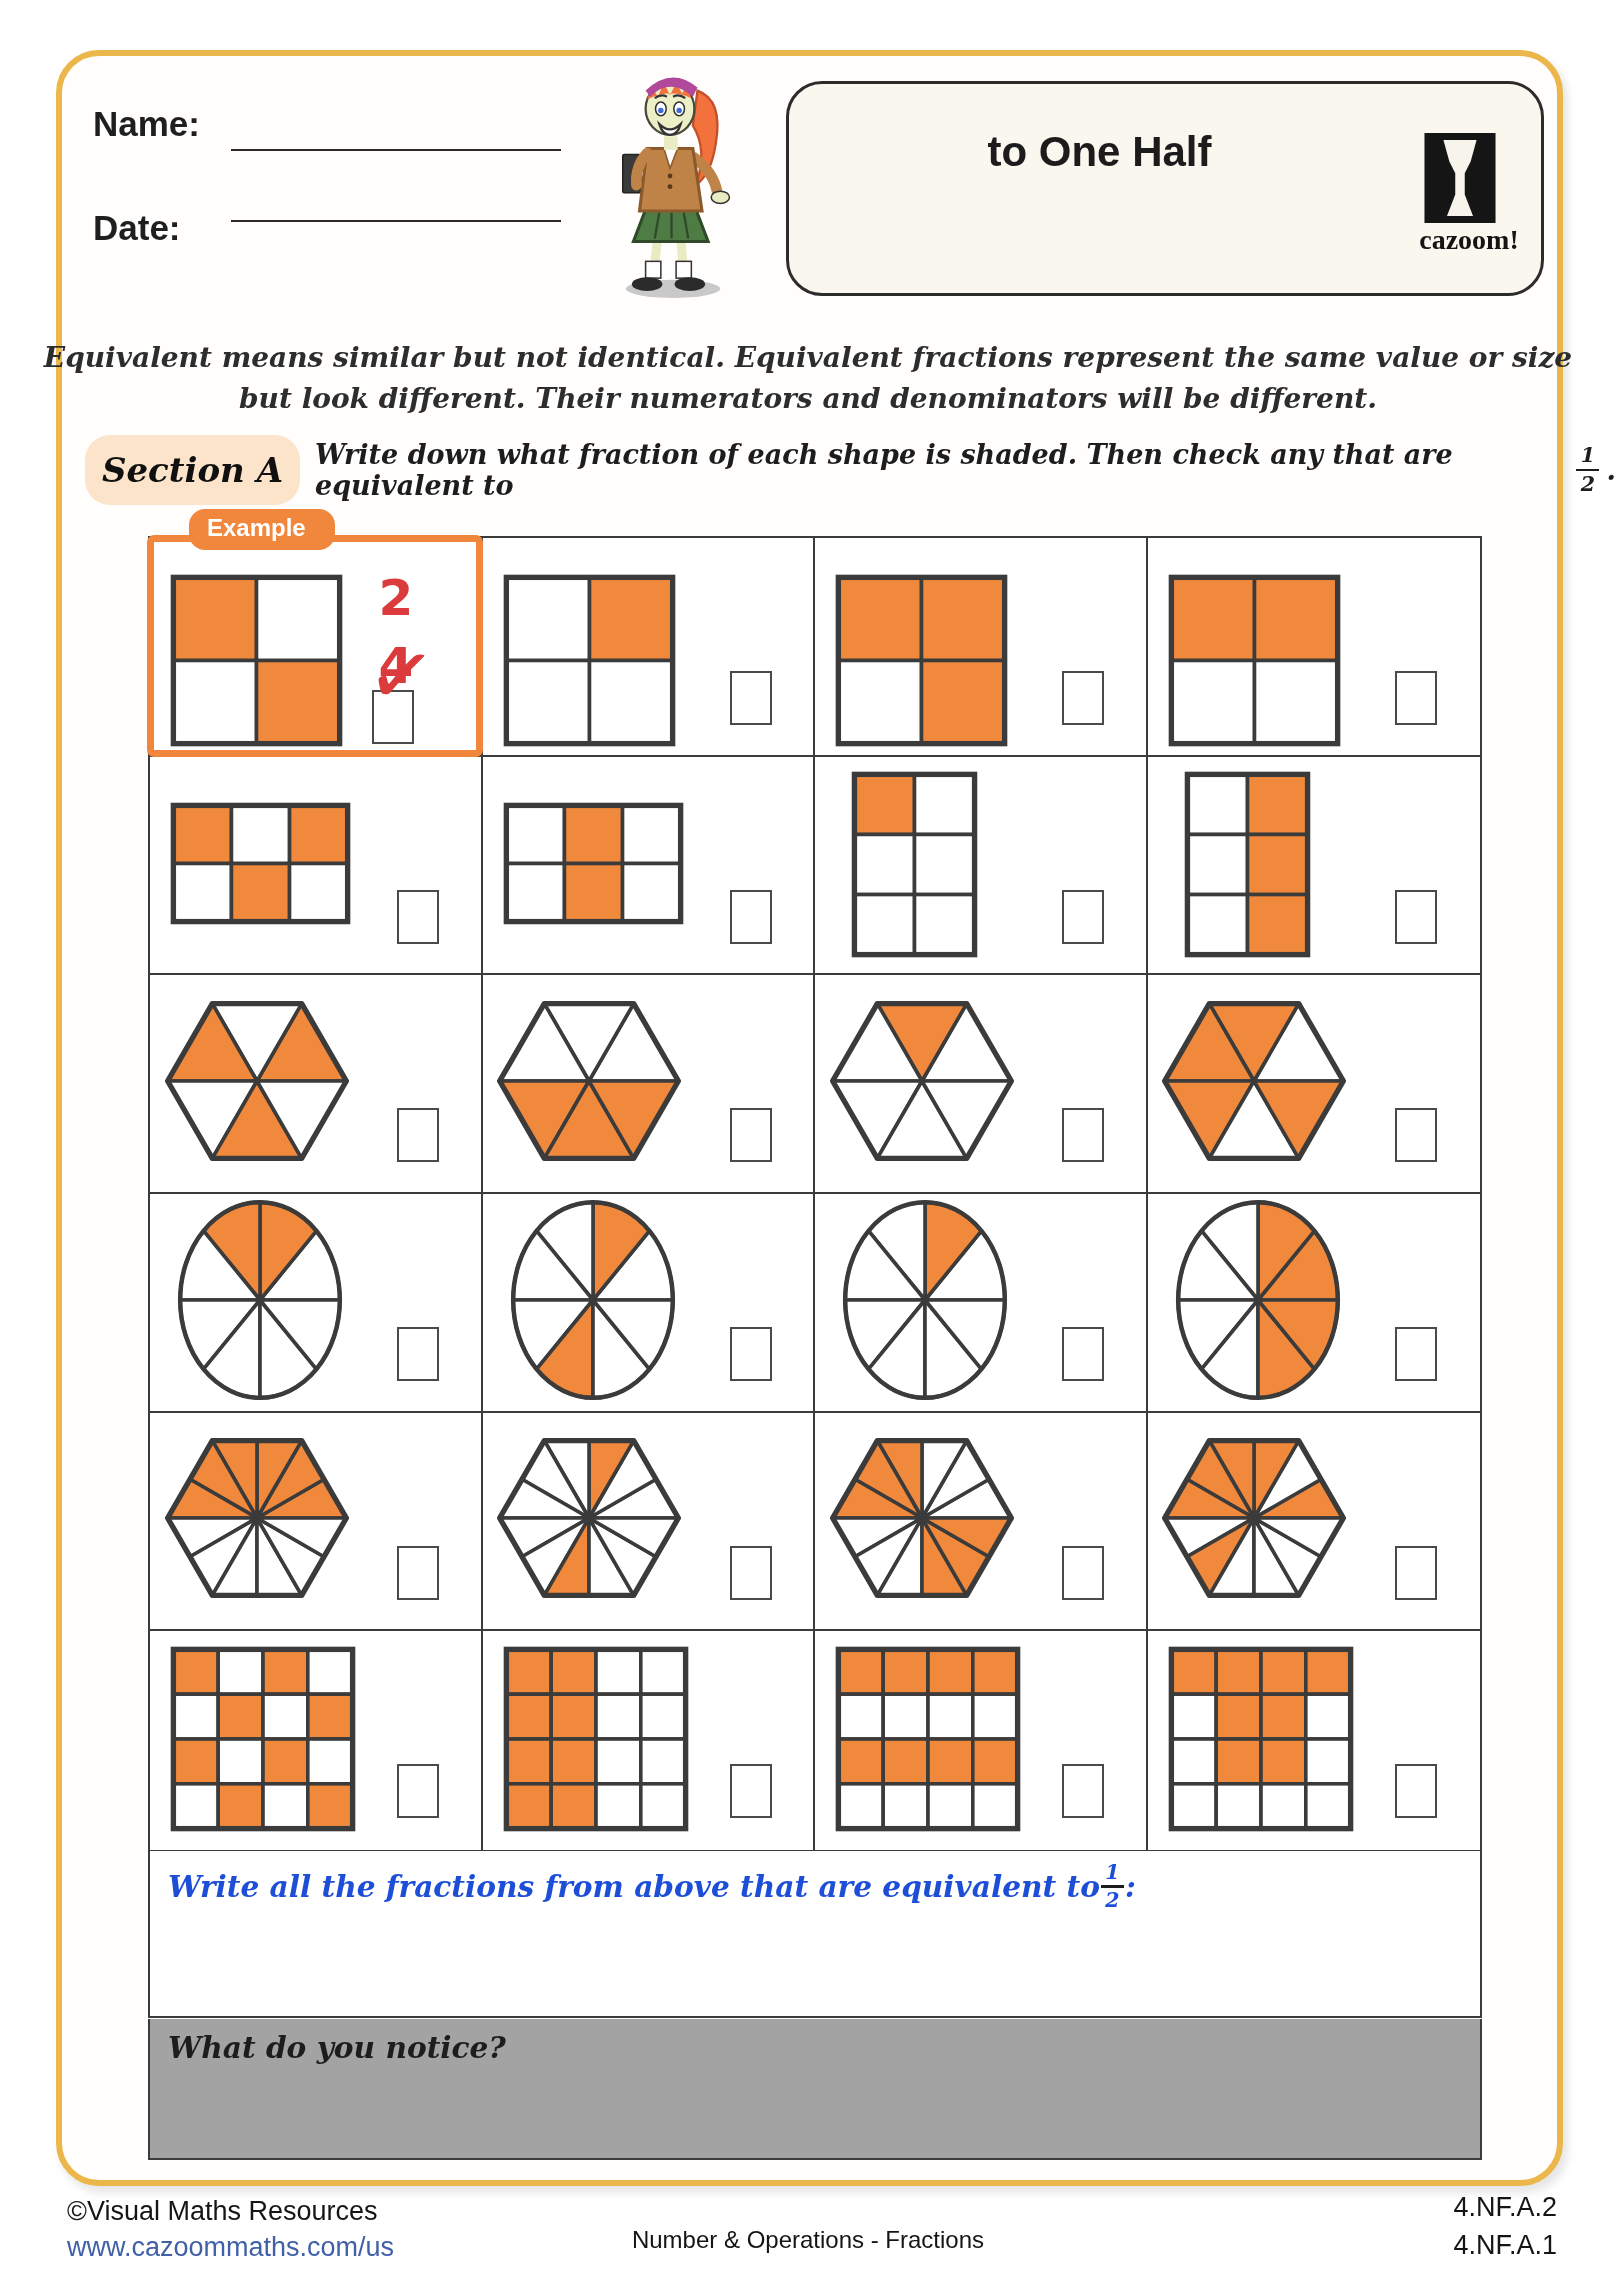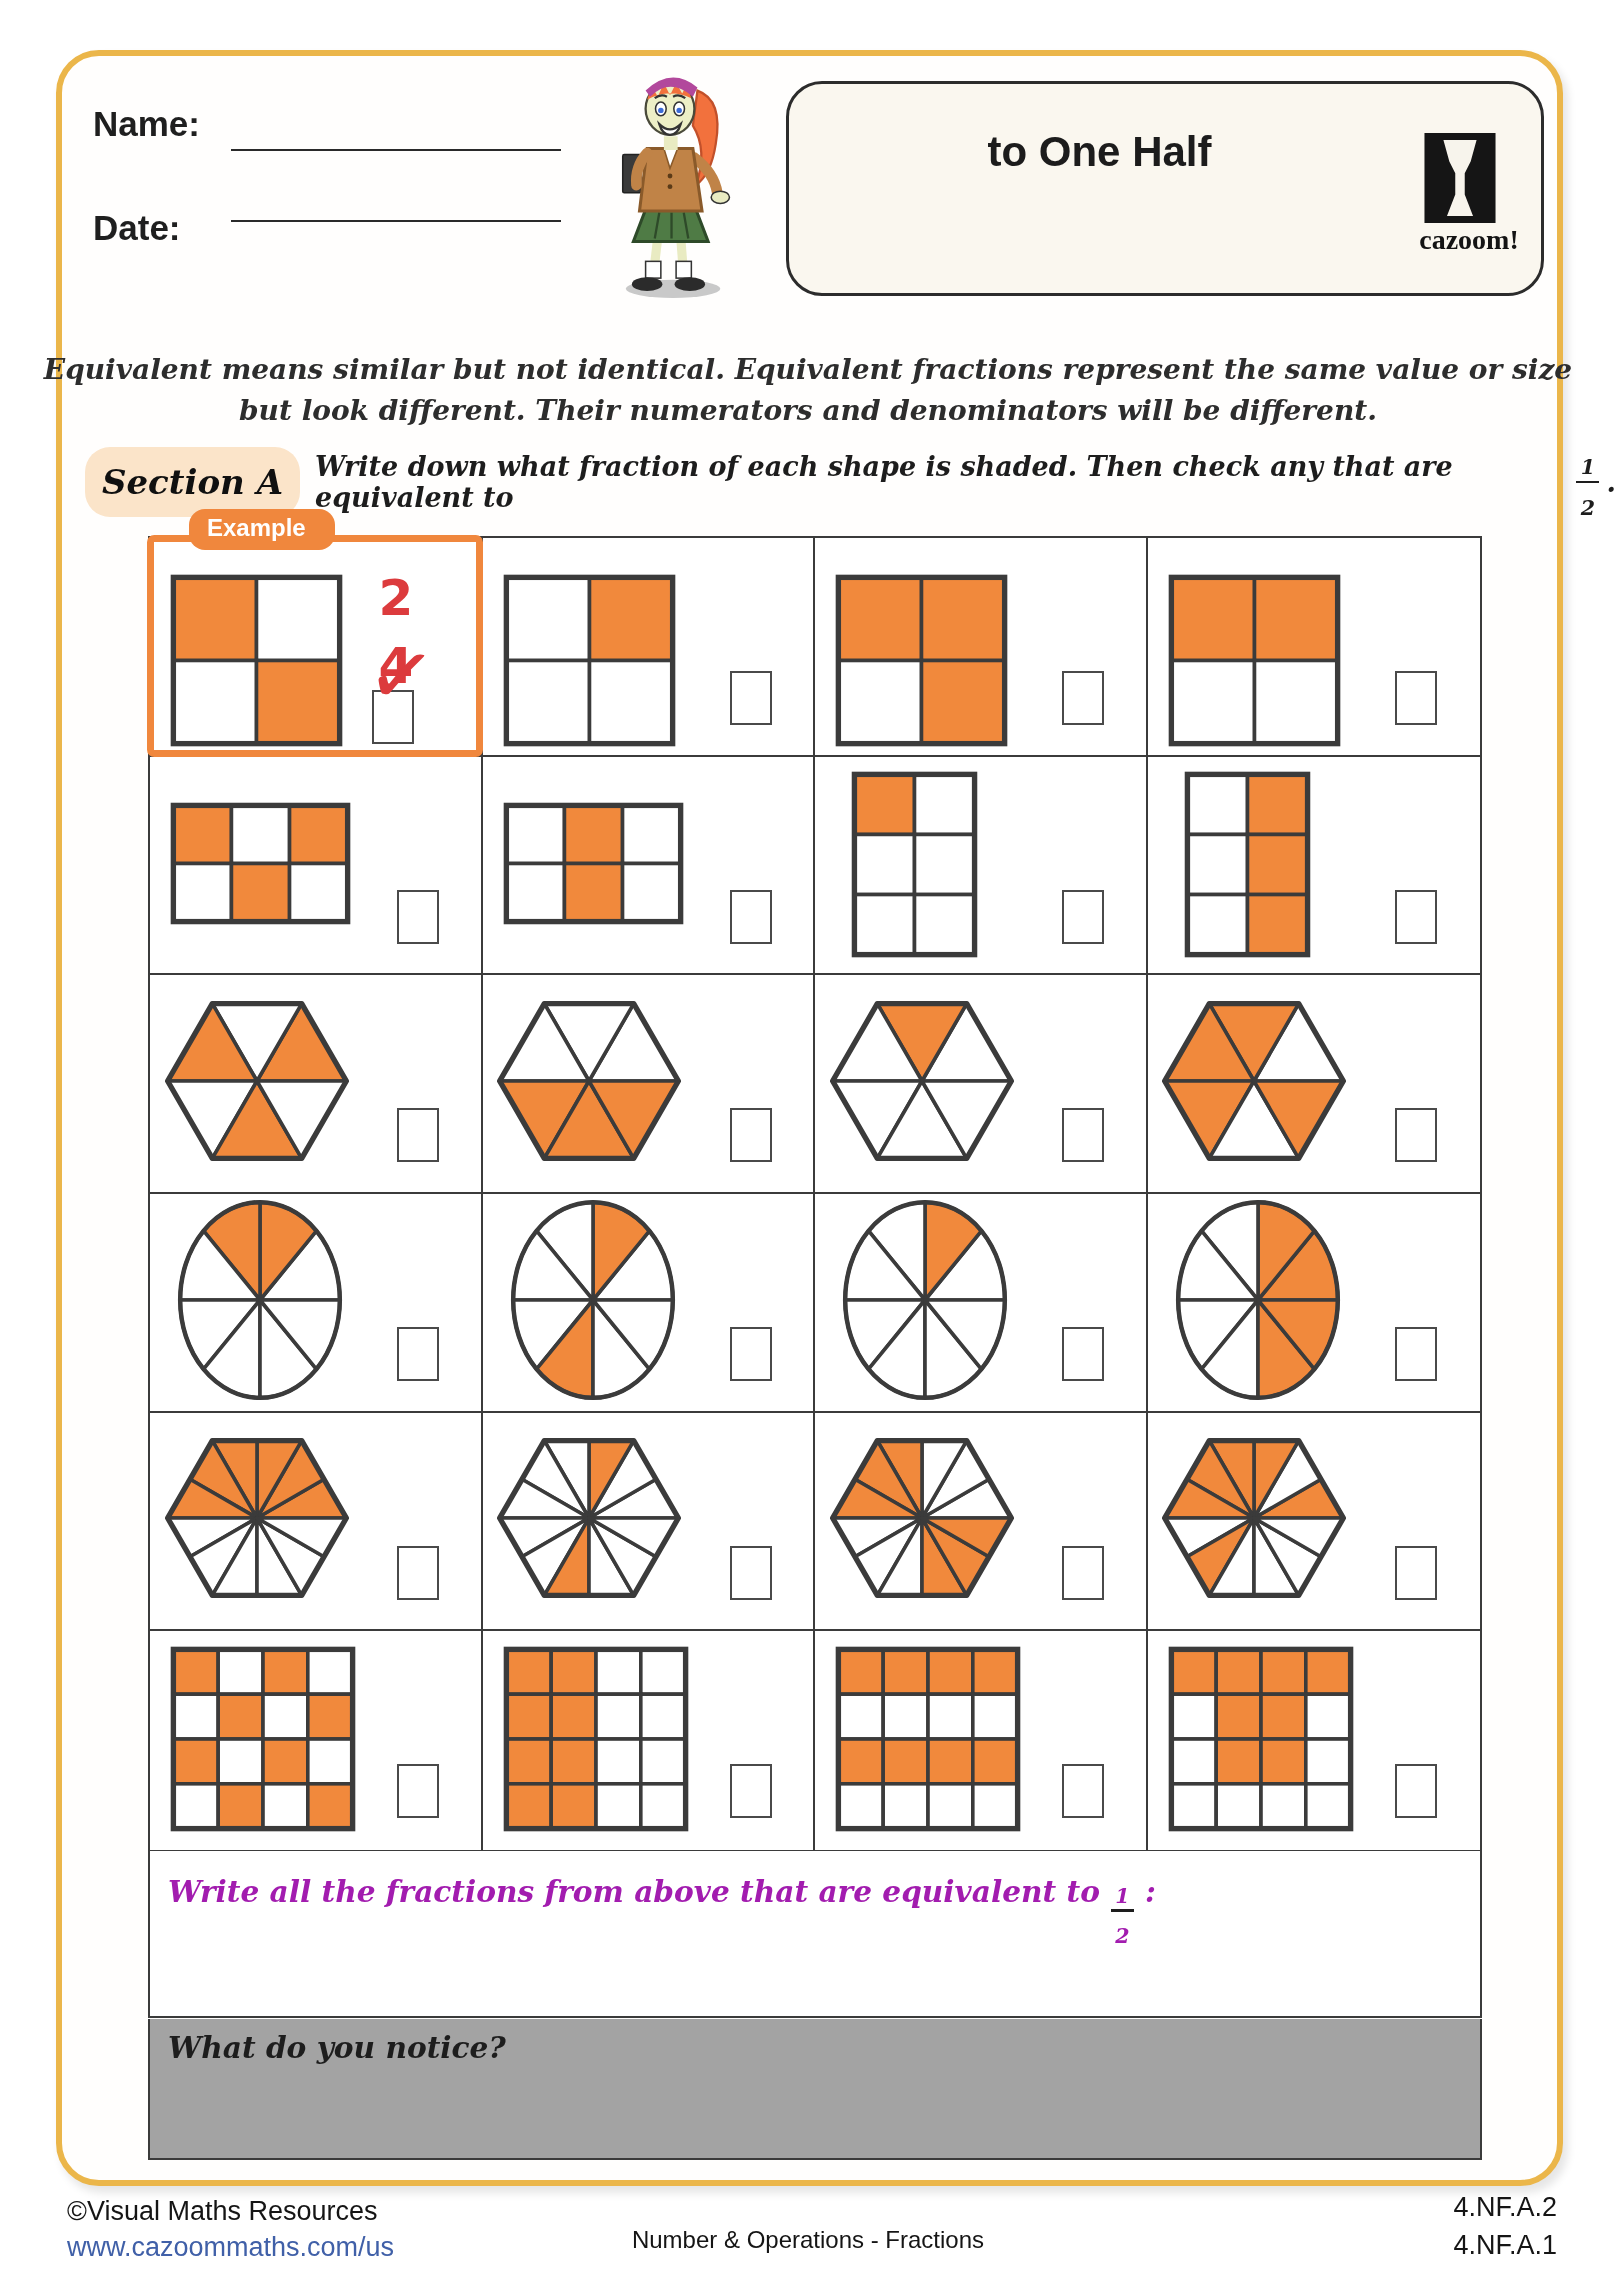--- a/index.html
+++ b/index.html
@@ -1,19 +1,19 @@
 <!DOCTYPE html>
 <html style="font-size:14.3px"><head>
 <meta charset="utf-8">
 <style>
   html,body{margin:0;padding:0;}
   body{width:1616px;height:2293px;background:#ffffff;position:relative;
        font-family:"Liberation Sans",sans-serif;overflow:hidden;}
   .abs{position:absolute;}
-  .serifit{font-family:"DejaVu Serif",serif;font-style:italic;font-weight:bold;margin-top:12px;}
+  .serifit{font-family:"DejaVu Serif",serif;font-style:italic;font-weight:bold;}
 
   
   .sheet{left:56px;top:50px;width:1495px;height:2124px;border:6.3px solid #EBB64A;
          border-radius:43px;box-shadow:4.5px 6.3px 8px rgba(0,0,0,.10);background:#fffefd;}
 
   
   .hdr-label{font-size:35px;font-weight:bold;color:#1f1f1f;}
   .name-label{left:93px;top:104px;}
   .date-label{left:93px;top:176px;margin-top:32px;}
   .fill-line{border-top:2.7px solid #2a2a2a;height:0;}
@@ -58,21 +58,21 @@
   .answer{position:absolute;left:211px;top:34px;width:70px;text-align:center;color:#DC3B3D;
           font-weight:bold;font-family:"DejaVu Sans",sans-serif;z-index:3;}
   .answer .num,.answer .den{font-size:50px;line-height:52px;display:block;}
   .answer .abar{height:4.5px;background:#DC3B3D;margin:1.8px 7.2px;}
   .check-mark{position:absolute;left:217px;top:97px;font-size:82px;font-weight:bold;color:#DC3B3D;
               transform:rotate(7deg);z-index:3;font-family:"DejaVu Sans",sans-serif;line-height:1;}
 
   
   .write-box{left:148px;top:1851px;width:1334px;height:167px;border:2.7px solid #3b3b3b;border-top:none;
              box-sizing:border-box;padding:10.7px 18px;background:#fff;}
-  .write-line{display:flex;gap:11px;font-size:29.6px;color:#a21caf;}
+  .write-line{display:flex;align-items:center;gap:1px;font-size:29.6px;color:#1d4ed8;}
   .notice-box{left:148px;top:2019px;width:1334px;height:141px;border:2.7px solid #3b3b3b;border-top:none;
               box-sizing:border-box;padding:10.7px 18px;font-size:29.6px;color:#1d1d1d;background:#a3a3a3;}
 
   
   .f-copy{left:67px;top:2196px;font-size:27px;color:#151515;}
   .f-link{left:67px;top:2232px;font-size:27px;color:#4060A8;cursor:pointer;text-align:right;}
   .f-center{left:0;right:0;top:2226px;text-align:center;font-size:24px;color:#151515;}
   .f-r1{right:59px;top:2192px;font-size:27px;color:#151515;text-align:right;}
   .f-r2{right:59px;top:2230px;font-size:27px;color:#151515;text-align:right;}
 </style>

